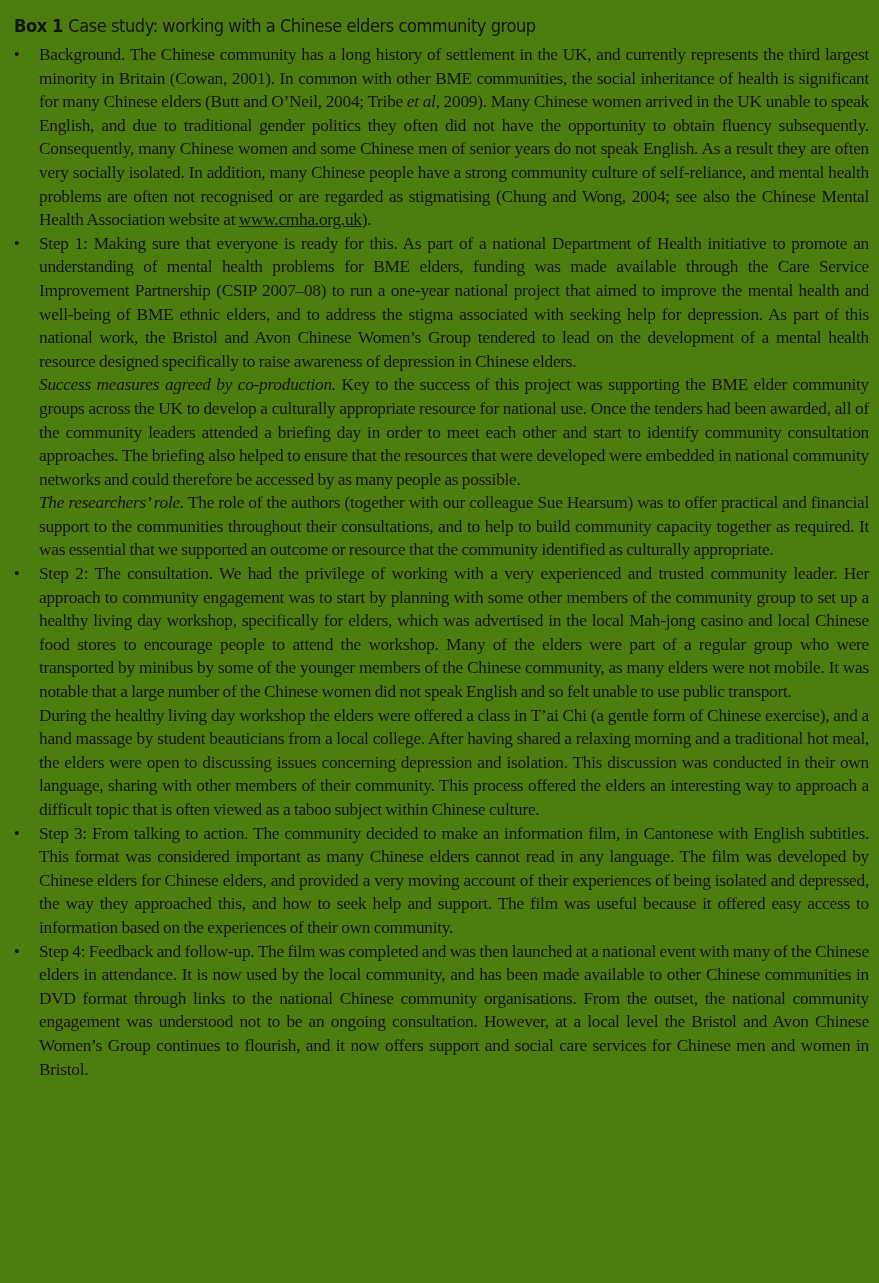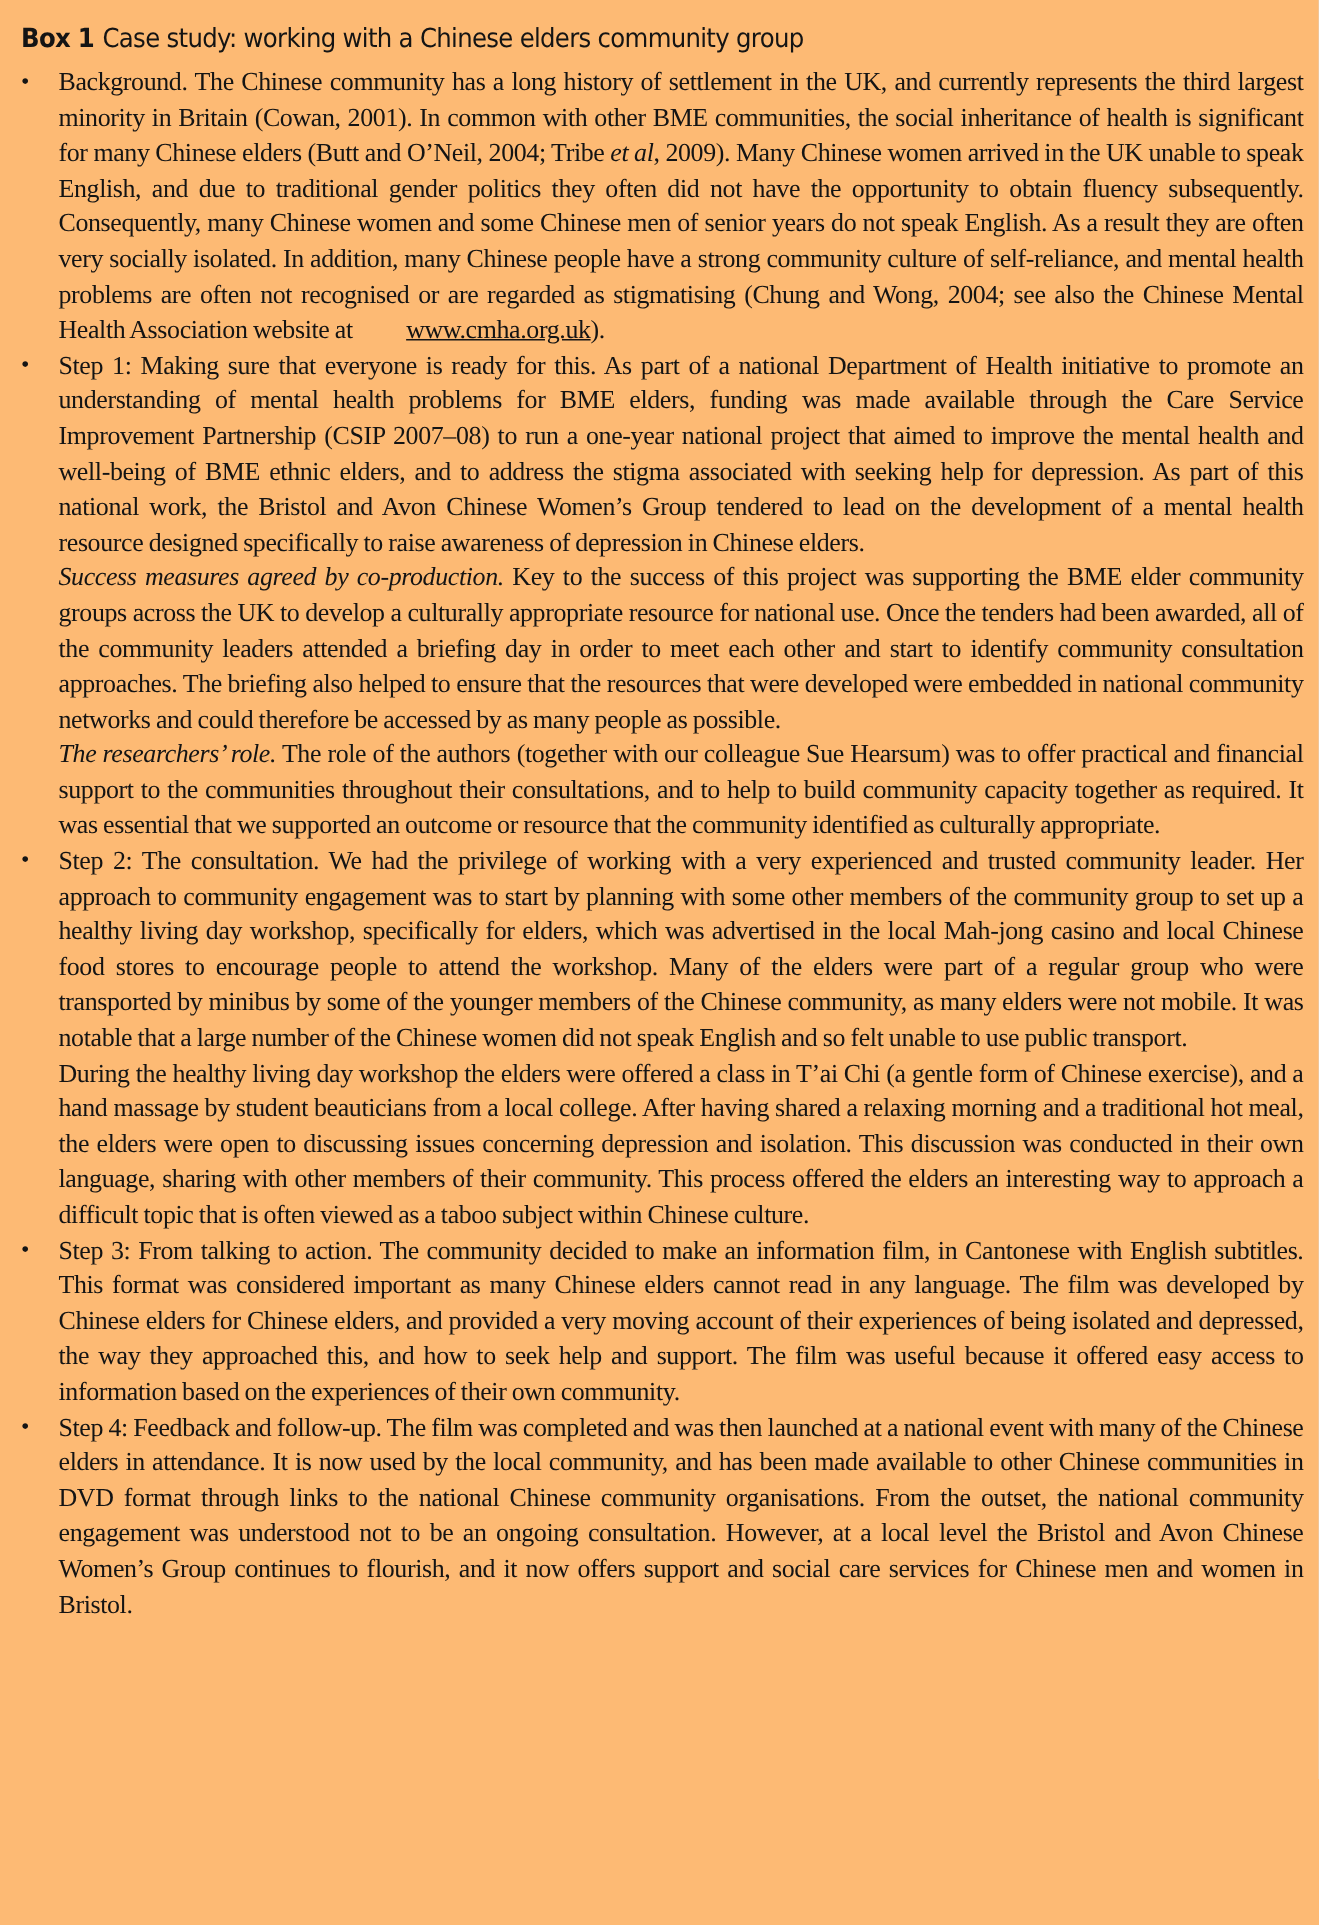--- a/index.html
+++ b/index.html
@@ -4,21 +4,21 @@
 <style>
   html, body { margin: 0; padding: 0; }
   body {
     width: 879px; height: 1283px; overflow: hidden;
     background: #d8d8da;
   }
   .box {
     box-sizing: border-box;
     width: 879px; height: 1283px;
     padding: 14px 10px 0 12px;
-    background: #fdba74;
+    background: #4d7c0f;
     color: #141414;
   }
   .title {
     font-family: "DejaVu Sans", sans-serif;
     font-size: 17.5px;
     line-height: 24px;
     margin: 0 0 5px 2px;
     letter-spacing: -0.5px;
     transform: scaleX(0.93);
     transform-origin: left center;
@@ -39,21 +39,21 @@
     word-spacing: -0.5px;
   }
   li.item .bullet {
     position: absolute; left: 2px; top: 0;
     font-family: "Liberation Serif", serif;
     font-size: 16px;
   }
   li.item p { margin: 0; }
   .lead { font-weight: normal; }
   .sub-lead { font-style: italic; }
-  a.link { color: #141414; text-decoration: underline; margin-left: 32px; }
+  a.link { color: #141414; text-decoration: underline; }
 </style>
 </head>
 <body>
 
 <div class="box">
   <div class="title">
     <span class="label">Box 1</span><span>Case study: working with a Chinese elders community group</span>
   </div>
 
   <ul class="items">

